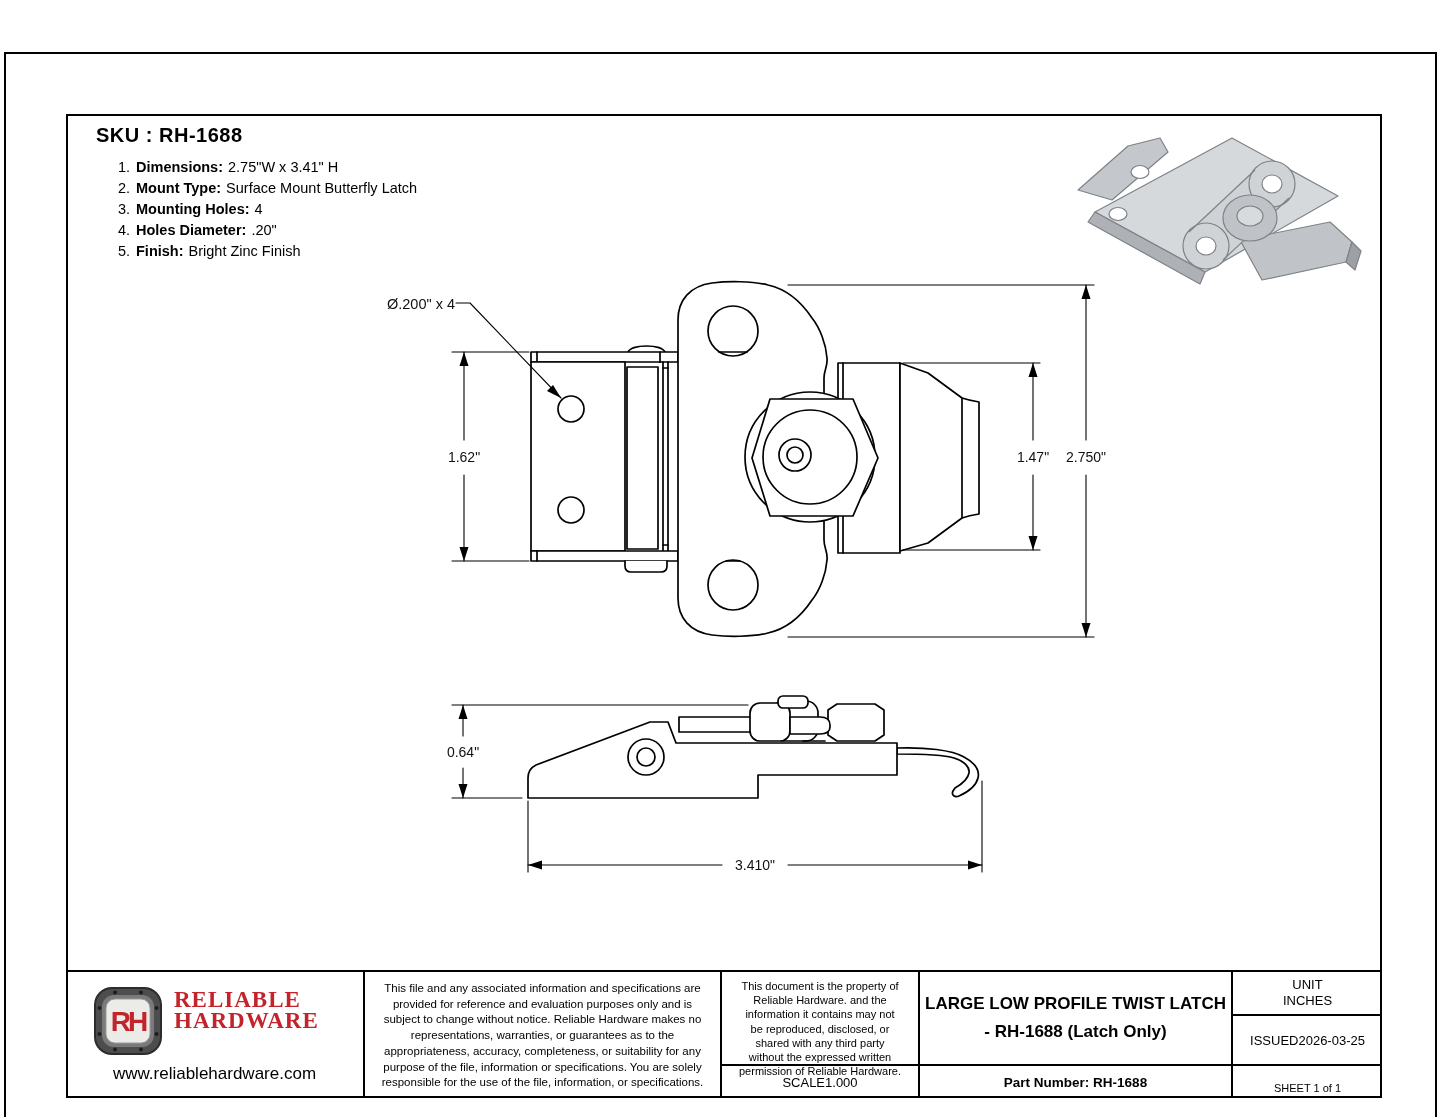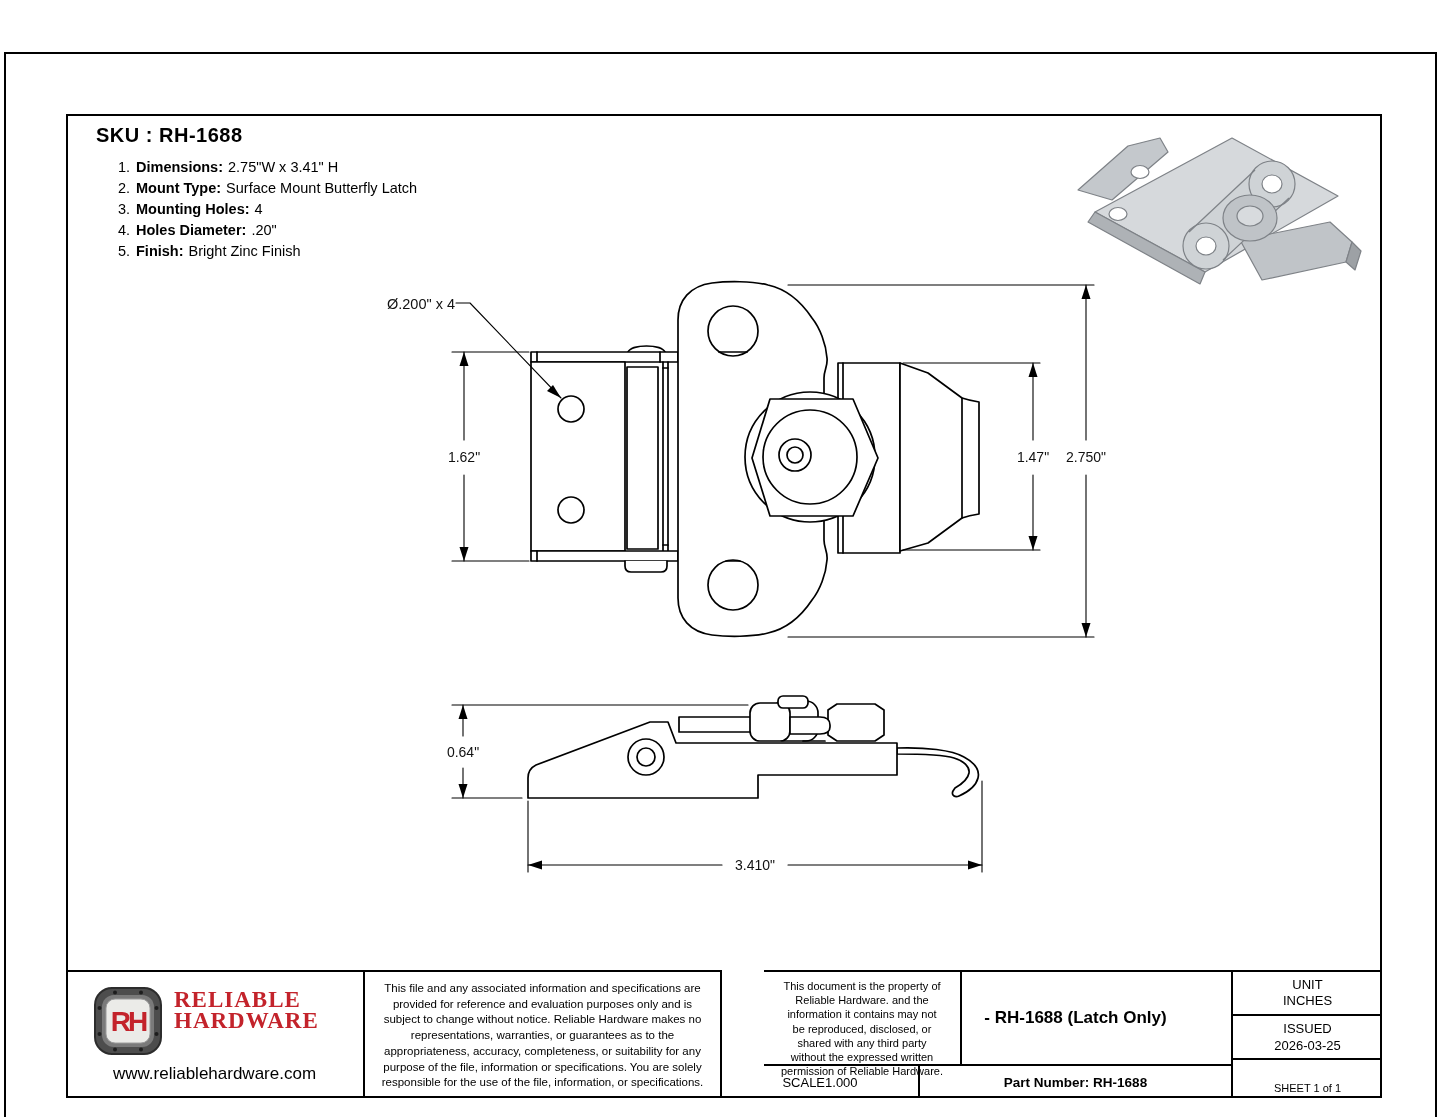--- a/index.html
+++ b/index.html
@@ -22,32 +22,32 @@
   
   .drawing-svg{position:absolute;left:0;top:0;}
   .dimtext{font-size:14px;fill:#111;}
   .callout-text{font-size:14.5px;fill:#111;}
 
   
   .tb{border-color:#000;border-style:solid;border-width:0;}
   .tb-logo{left:66px;top:922px;width:299px;height:128px;border-top-width:2px;border-right-width:2px;}
   .tb-disclaimer{left:365px;top:922px;width:357px;height:128px;border-top-width:2px;border-right-width:2px;
     font-size:11.5px;line-height:15.7px;text-align:center;padding:9px 14px;}
-  .tb-property{left:764px;top:922px;width:198px;height:96px;border-top-width:2px;border-right-width:2px;border-bottom-width:2px;
+  .tb-property{left:722px;top:922px;width:198px;height:96px;border-top-width:2px;border-right-width:2px;border-bottom-width:2px;
     font-size:11px;line-height:14.2px;text-align:center;padding:7px 16px;}
   .tb-scale{left:722px;top:1018px;width:198px;height:32px;border-right-width:2px;
     display:flex;align-items:center;justify-content:center;font-size:13px;}
   .tb-title{left:920px;top:922px;width:313px;height:96px;border-top-width:2px;border-right-width:2px;border-bottom-width:2px;
     display:flex;flex-direction:column;align-items:center;justify-content:center;font-size:17px;font-weight:bold;line-height:28px;text-align:center;}
   .tb-part{left:920px;top:1018px;width:313px;height:32px;border-right-width:2px;
     display:flex;align-items:center;justify-content:center;font-size:13.5px;font-weight:bold;}
   .tb-unit{left:1233px;top:922px;width:149px;height:46px;border-top-width:2px;border-bottom-width:2px;
     display:flex;flex-direction:column;align-items:center;justify-content:center;font-size:13px;line-height:16px;}
-  .tb-issued{left:1233px;top:968px;width:149px;height:44px;border-bottom-width:2px;
-    display:flex;flex-direction:column;align-items:center;justify-content:center;font-size:13px;line-height:17px;}
+  .tb-issued{left:1233px;top:968px;width:149px;height:50px;border-bottom-width:2px;
+    display:flex;flex-direction:row;align-items:center;justify-content:center;font-size:13px;line-height:17px;}
   .tb-sheet{left:1233px;top:1018px;width:149px;height:44px;
     display:flex;align-items:center;justify-content:center;font-size:11px;}
 
   
   .logo-mark{position:absolute;left:27px;top:14px;}
   .brand-text{position:absolute;left:108px;top:17px;font-weight:bold;font-size:23px;line-height:21px;letter-spacing:1px;color:#c3232b;font-family:Liberation Serif, serif;}
   .logo-url{position:absolute;left:0;top:92px;width:100%;text-align:center;font-size:17px;color:#000;}
 </style>
 </head>
 <body>
@@ -270,20 +270,21 @@
   <div class="abs tb tb-disclaimer">This file and any associated information and specifications are provided for reference and evaluation purposes only and is subject to change without notice.  Reliable Hardware makes no representations, warranties, or guarantees as to the appropriateness, accuracy, completeness, or suitability for any purpose of the file, information or specifications. You are solely responsible for the use of the file, information, or specifications.</div>
 
   <div class="abs tb tb-property">This document is the property of Reliable Hardware. and the information it contains may not be reproduced, disclosed, or shared with any third party without the expressed written permission of Reliable Hardware.</div>
 
   <div class="abs tb tb-scale">
     <span>SCALE</span>
     <span>1.000</span>
   </div>
 
   <div class="abs tb tb-title">
+    <div>LARGE LOW PROFILE TWIST LATCH</div>
     <div>- RH-1688 (Latch Only)</div>
   </div>
 
   <div class="abs tb tb-part">Part Number: RH-1688</div>
 
   <div class="abs tb tb-unit">
     <div>UNIT</div>
     <div>INCHES</div>
   </div>
 

